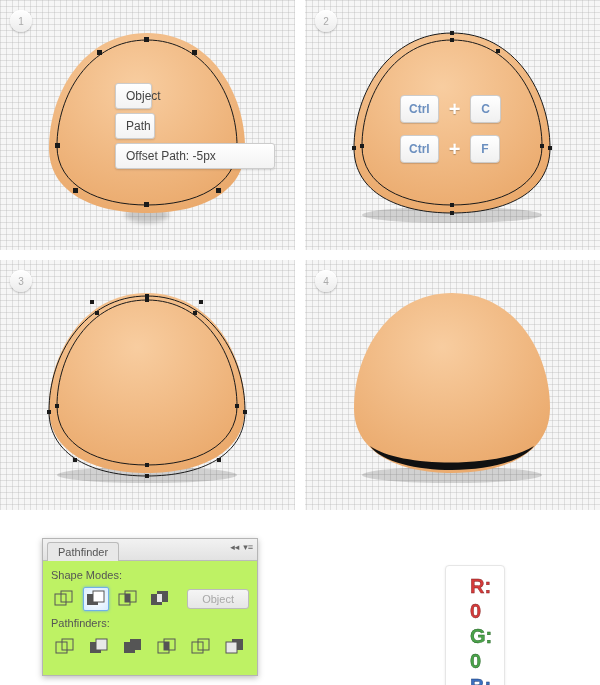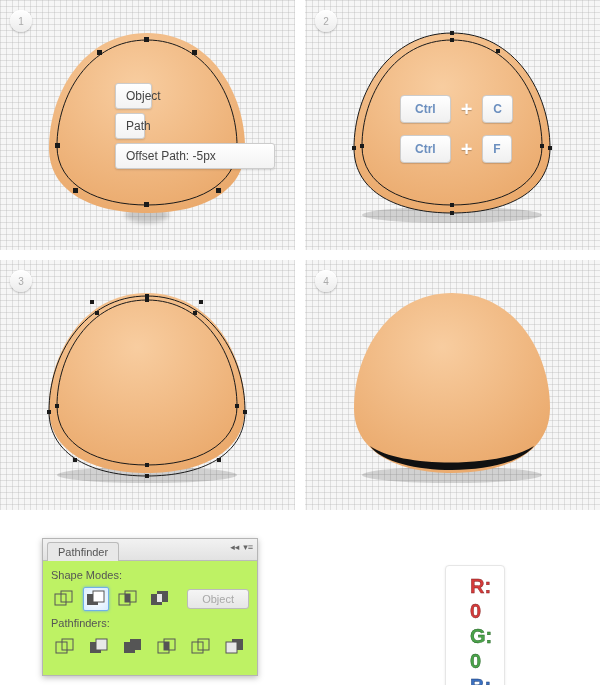--- a/index.html
+++ b/index.html
@@ -85,41 +85,41 @@
   .ctx-item {
     background: linear-gradient(#ffffff,#f3f3f3);
     border: 1px solid #ccc;
     border-radius: 3px;
     padding: 5px 10px;
     box-shadow: 0 1px 2px rgba(0,0,0,0.15);
     color: #444;
   }
   .ctx-item.short { width: 37px; }
   .ctx-item.wide  { width: 160px; }
-  .ctx-item.med   { width: 30px; }
+  .ctx-item.med   { width: 40px; }
 
   
   .key-cluster {
     position: absolute;
     left: 95px;
     top: 95px;
     display: flex;
     flex-direction: column;
     gap: 12px;
   }
   .key-row {
     display: flex;
     align-items: center;
     gap: 10px;
   }
   .keycap {
     background: linear-gradient(#ffffff,#f0f0f0);
     border: 1px solid #ccc;
     border-radius: 4px;
-    padding: 6px 14px;
+    padding: 6px 8px;
     box-shadow: 0 1px 1px rgba(0,0,0,.15), inset 0 1px 0 #fff;
     color: #6b8fbf;
     font-weight: bold;
     font-size: 12px;
     min-width: 24px;
     text-align: center;
   }
   .keycap.small { padding: 6px 10px; }
   .plus-sign {
     color: #fff;

